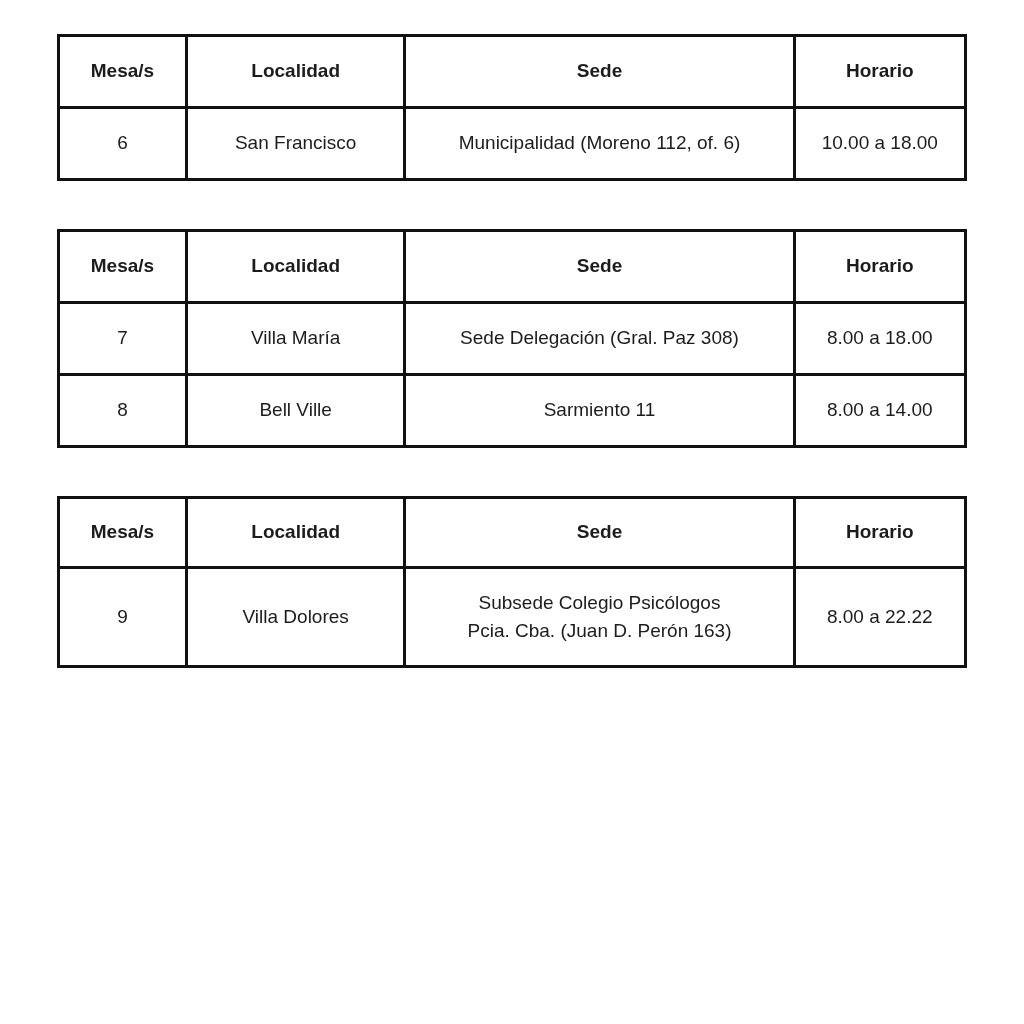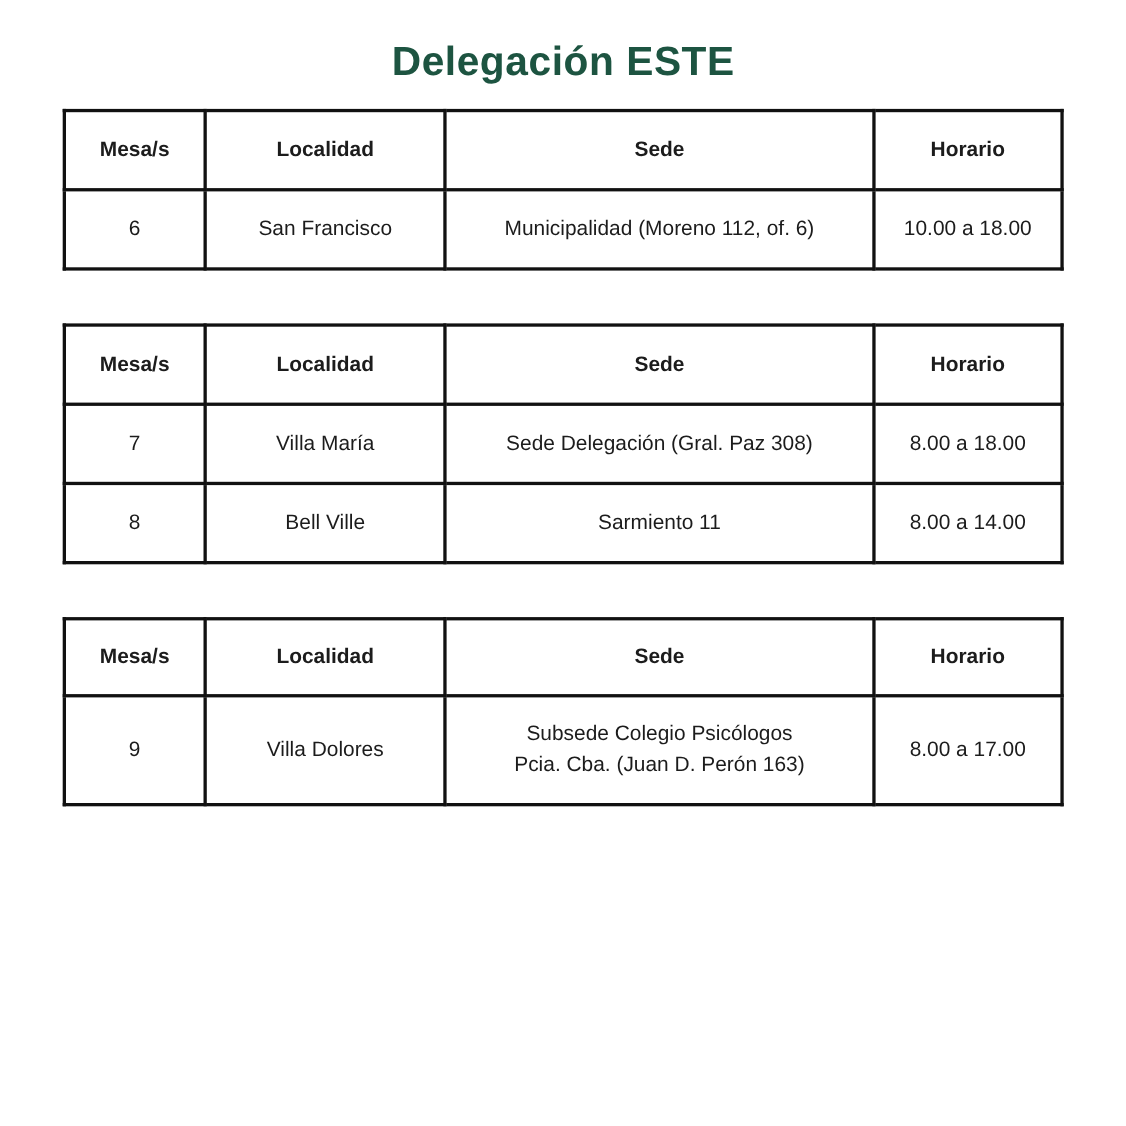--- a/index.html
+++ b/index.html
@@ -70,21 +70,20 @@
   .col-localidad { width: 24.1%; }
   .col-sede    { width: 42.9%; }
   .col-horario { width: 18.9%; }
 </style>
 </head>
 <body>
 
 <div class="page">
 
   <div class="section">
-    <h1 class="delegation-title">Delegación ESTE</h1>
     <table class="schedule">
       <colgroup>
         <col class="col-mesa">
           <col class="col-localidad">
           <col class="col-sede">
           <col class="col-horario">
       </colgroup>
       <thead>
         <tr>
           <th>Mesa/s</th>
@@ -152,19 +151,19 @@
           <th>Sede</th>
           <th>Horario</th>
         </tr>
       </thead>
       <tbody>
         <tr>
           <td class="cell-mesa">9</td>
           <td class="cell-localidad">Villa Dolores</td>
           <td class="cell-sede">Subsede Colegio Psicólogos
 Pcia. Cba. (Juan D. Perón 163)</td>
-          <td class="cell-horario">8.00 a 17.00</td>
+          <td class="cell-horario">8.00 a 22.22</td>
         </tr>
       </tbody>
     </table>
   </div>
 
 </div>
 
 </body></html>

